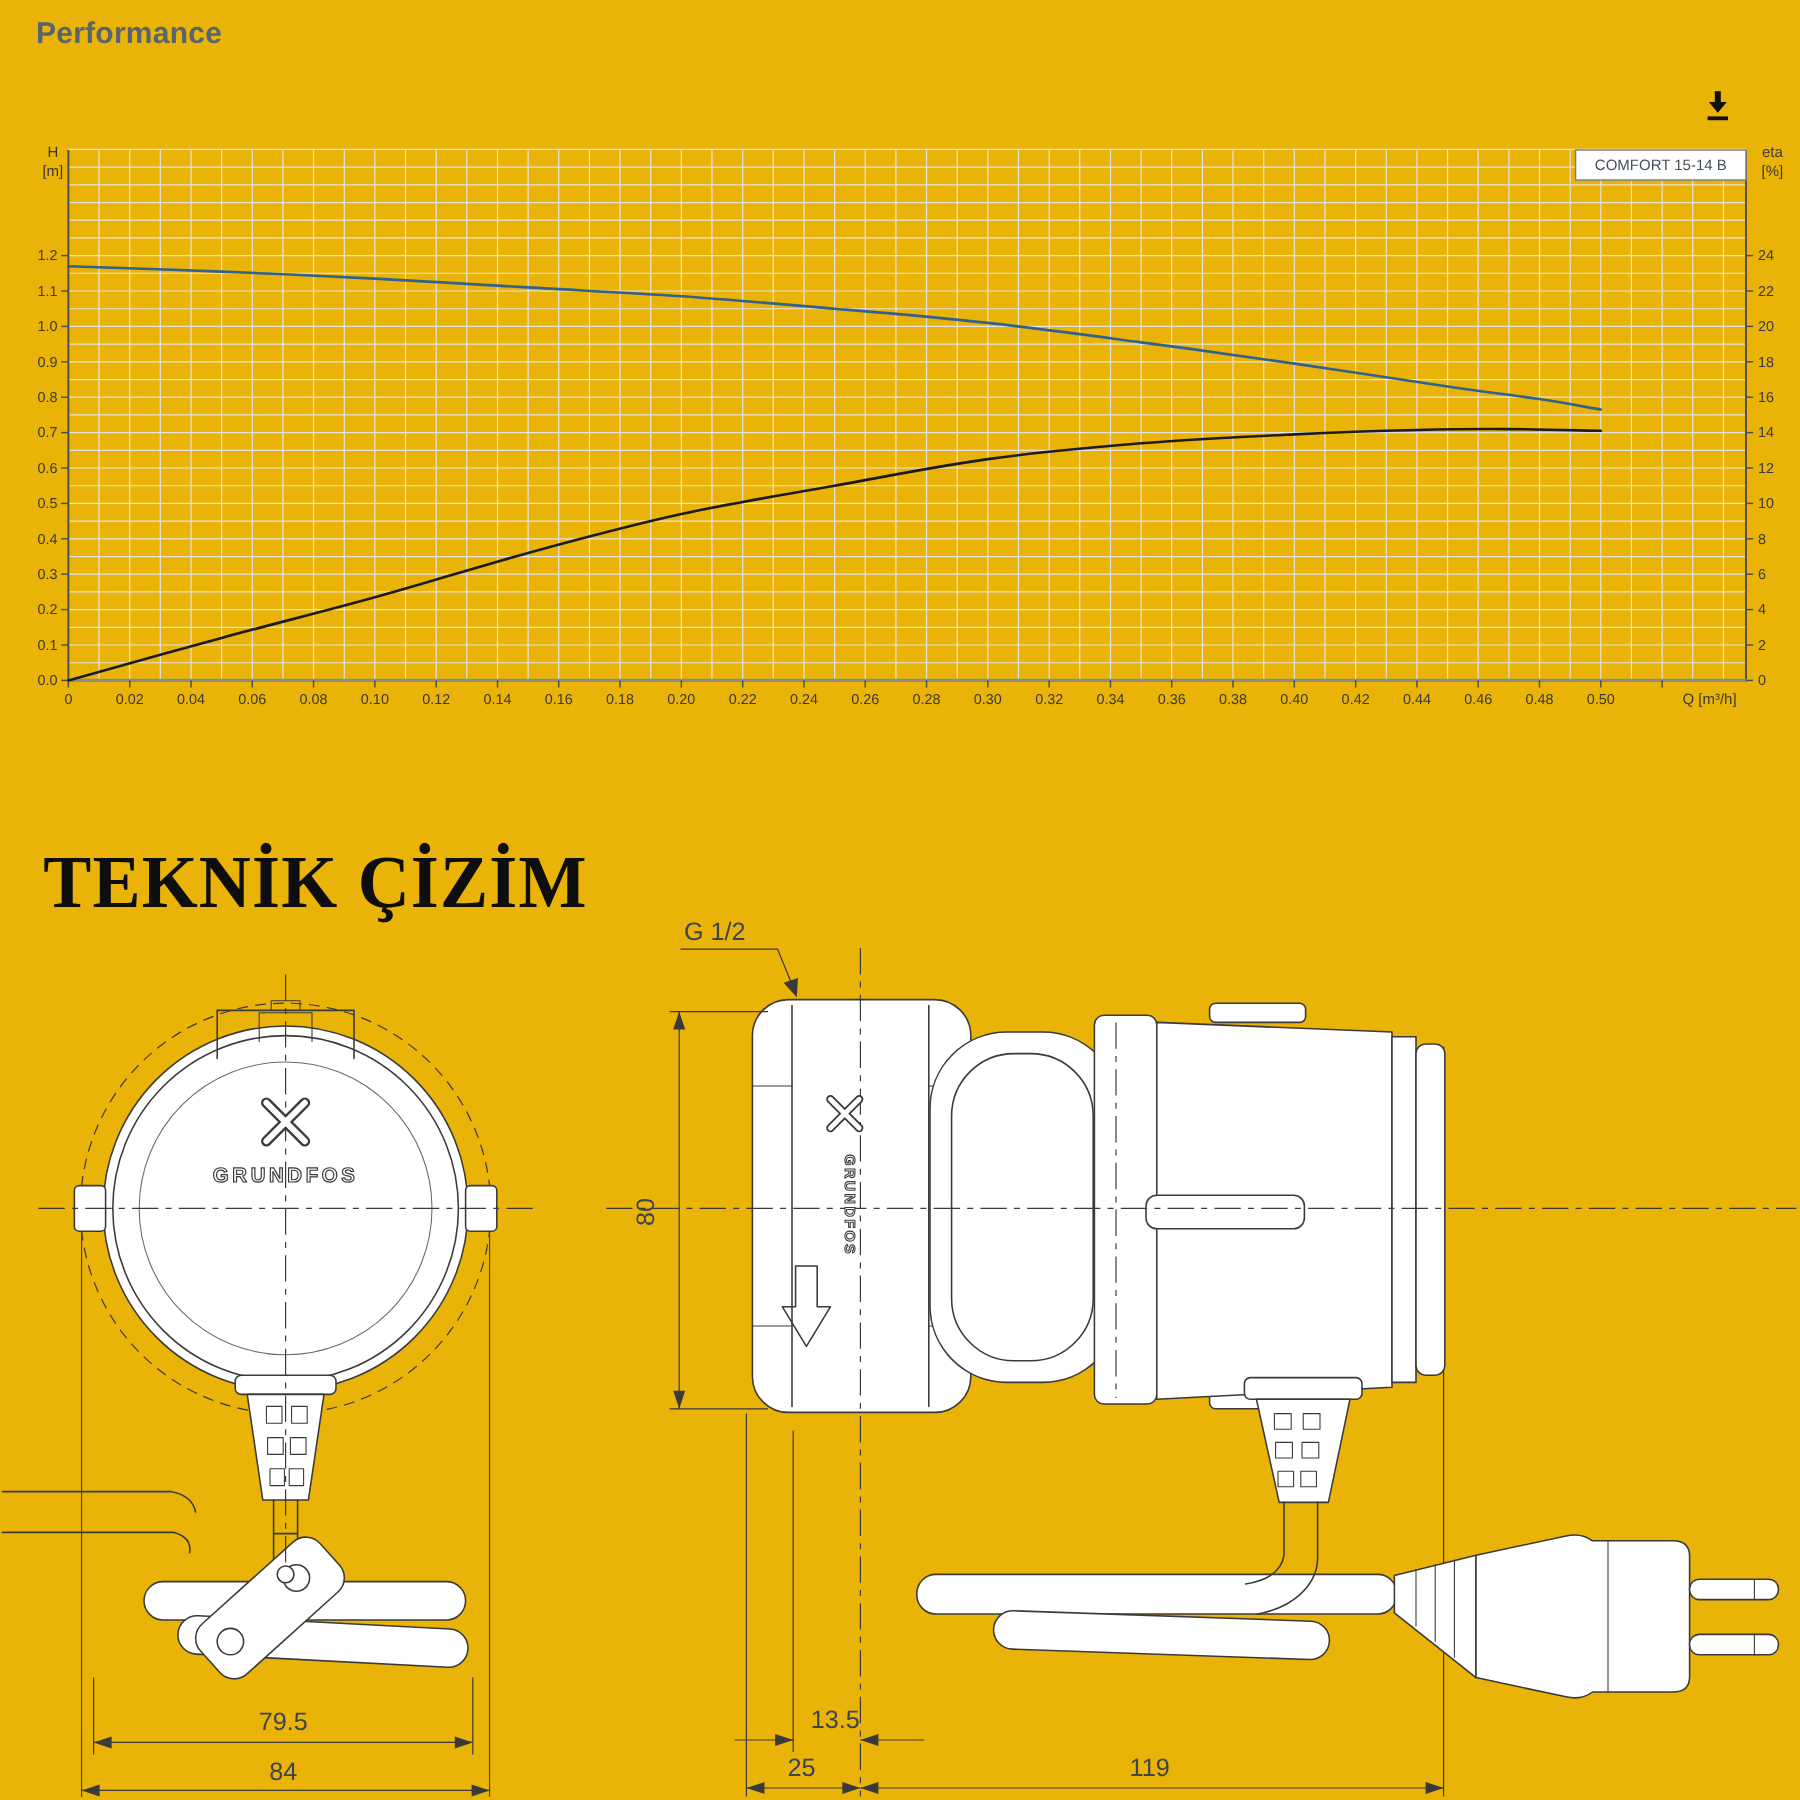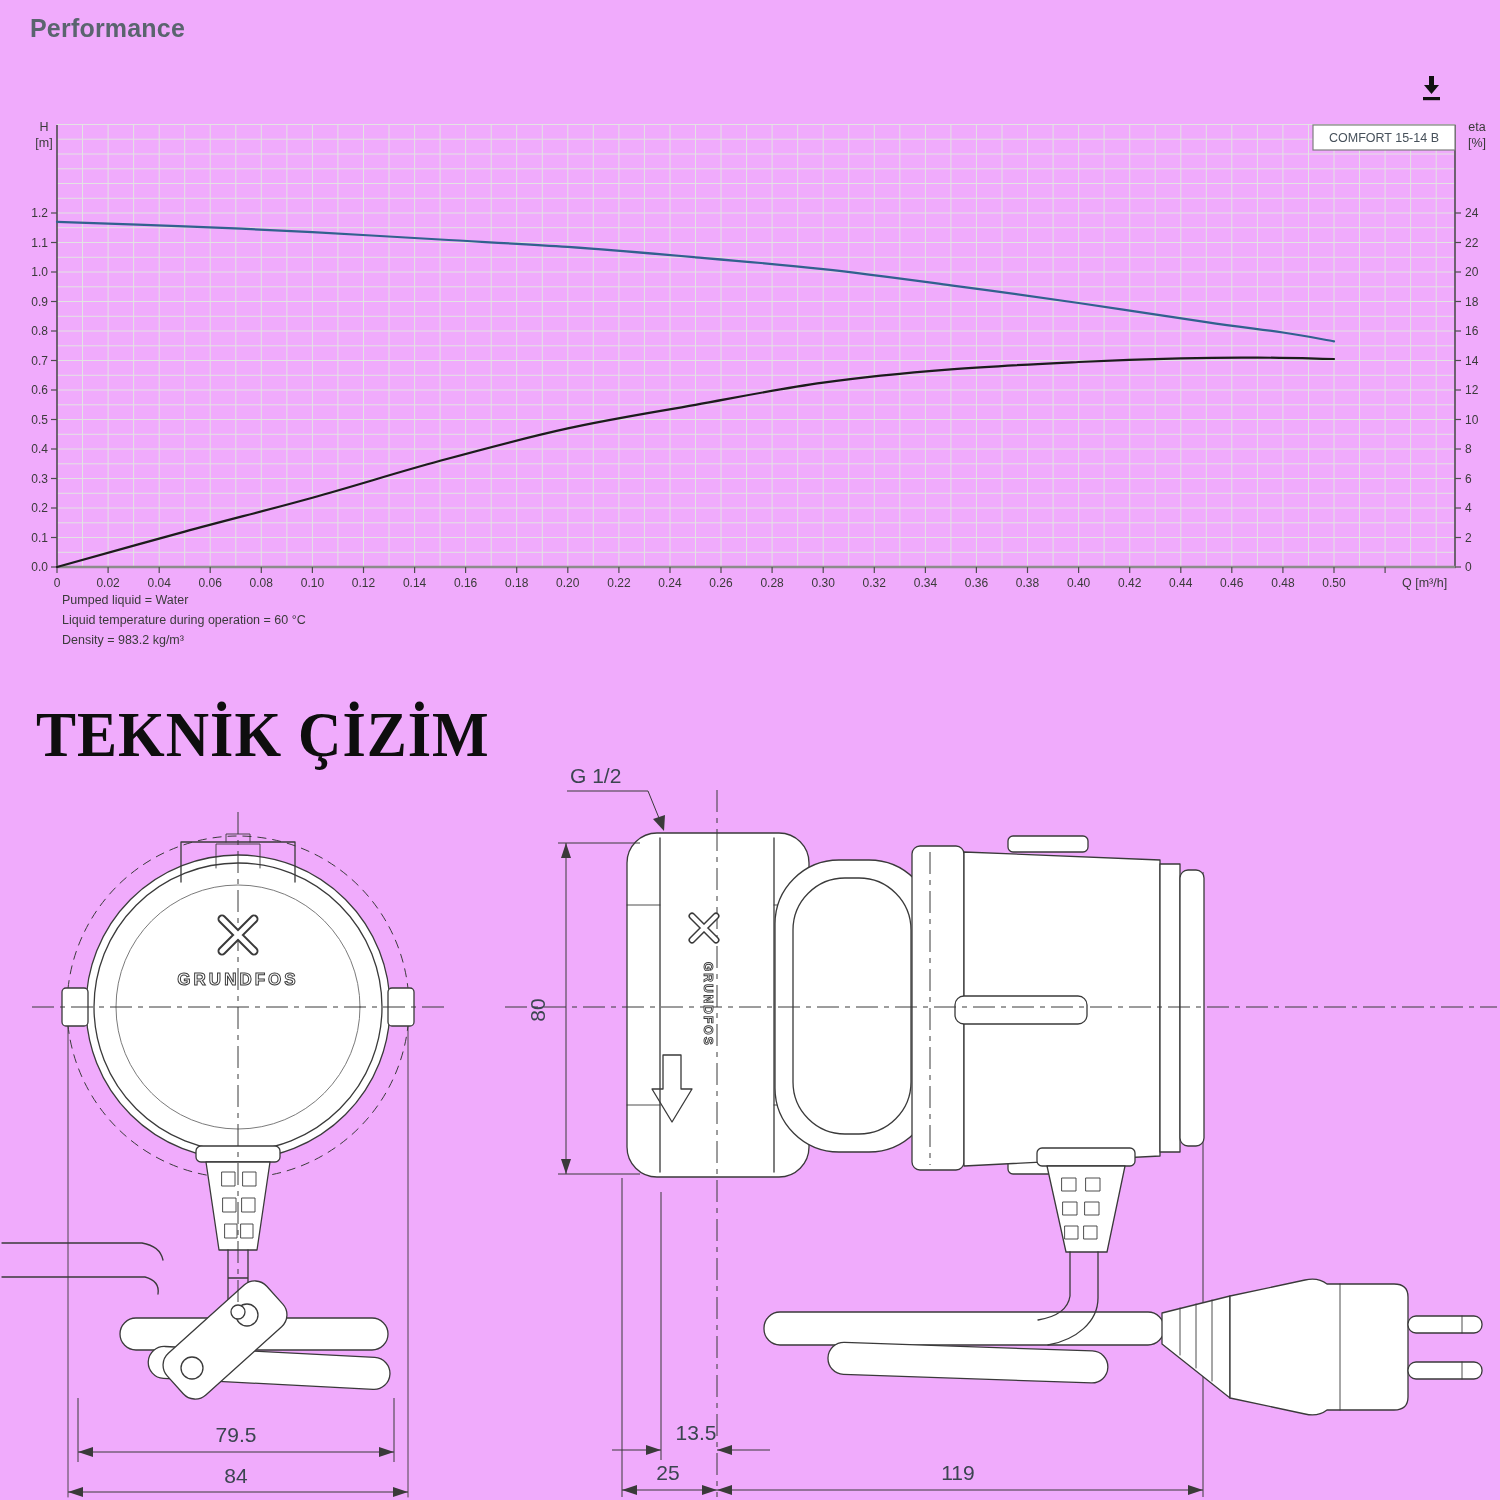--- a/index.html
+++ b/index.html
@@ -1,16 +1,16 @@
 <!DOCTYPE html>
 <html><head>
 <meta charset="utf-8">
 <style>
   html,body{margin:0;padding:0;background:#fff;}
-  .page{position:relative;width:1500px;height:1500px;background:#f0abfc;overflow:hidden;
+  .page{position:relative;width:1500px;height:1500px;background:#eab308;overflow:hidden;
         font-family:"Liberation Sans",sans-serif;}
   .page-title{position:absolute;left:30px;top:14px;font-size:25px;font-weight:700;
         color:#5a646e;letter-spacing:.2px;margin:0;}
   .download-btn{position:absolute;left:1414px;top:72px;width:34px;height:36px;border:none;
         background:transparent;cursor:pointer;padding:0;}
   .chart-wrap{position:absolute;left:0;top:0;width:1500px;height:660px;}
   .chart-wrap svg{display:block;}
   .conditions{position:absolute;left:62px;top:590px;font-size:12.5px;color:#3b3b3b;
         line-height:20px;}
   .drawing-title{position:absolute;left:36px;top:700px;margin:0;font-family:"Liberation Serif",serif;
@@ -246,25 +246,20 @@
         <text x="1465" y="217.0" font-size="12" fill="#3a3a3a" text-anchor="start" font-family="Liberation Sans,sans-serif">24</text>
         <text x="1477" y="131" font-size="12.5" fill="#3a3a3a" text-anchor="middle" font-family="Liberation Sans,sans-serif">eta</text>
         <text x="1477" y="147" font-size="12.5" fill="#3a3a3a" text-anchor="middle" font-family="Liberation Sans,sans-serif">[%]</text>
         <rect x="1313" y="125" width="142" height="25" fill="#fff" stroke="#7f7f7f" stroke-width="1.2"></rect>
         <text x="1384" y="142" font-size="12.5" fill="#46505a" text-anchor="middle" font-family="Liberation Sans,sans-serif">COMFORT 15-14 B</text>
         <path d="M57.0,221.9C78.3,222.6,142.1,224.6,184.7,226.3C227.3,228.0,269.8,230.0,312.4,232.2C355.0,234.4,397.5,237.1,440.1,239.5C482.7,242.0,525.2,244.0,567.8,246.9C610.4,249.9,652.9,253.6,695.5,257.3C738.1,260.9,780.6,264.4,823.2,269.1C865.8,273.7,908.3,279.6,950.9,285.3C993.5,290.9,1036.0,296.8,1078.6,303.0C1121.2,309.1,1172.2,317.2,1206.3,322.1C1240.4,327.1,1261.6,329.3,1282.9,332.5C1304.2,335.7,1325.5,339.9,1334.0,341.3" fill="none" stroke="#31618E" stroke-width="2.2" stroke-linecap="round"></path>
         <path d="M57.0,567.0C78.3,561.1,142.1,543.2,184.7,531.6C227.3,520.0,269.8,509.5,312.4,497.7C355.0,485.9,397.5,472.4,440.1,460.8C482.7,449.2,525.2,437.7,567.8,428.4C610.4,419.0,652.9,412.4,695.5,404.8C738.1,397.1,780.6,388.5,823.2,382.6C865.8,376.7,908.3,372.8,950.9,369.4C993.5,365.9,1040.3,363.8,1078.6,362.0C1116.9,360.1,1151.0,359.0,1180.8,358.3C1210.6,357.6,1231.8,357.4,1257.4,357.6C1282.9,357.7,1321.2,358.8,1334.0,359.0" fill="none" stroke="#1c1c1c" stroke-width="2.2" stroke-linecap="round"></path>
       </svg>
   </div>
 
-  <div class="conditions">
-    <div>Pumped liquid = Water</div>
-    <div>Liquid temperature during operation = 60 °C</div>
-    <div>Density = 983.2 kg/m³</div>
-  </div>
 
   <h2 class="drawing-title">TEKNİK ÇİZİM</h2>
 
   <div class="drawing-wrap">
   <svg class="draw" width="1500" height="1500" viewBox="0 0 1500 1500">
 
     <g>
 
       <path class="ln thin" d="M68,1026 V1497"></path>
       <path class="ln thin" d="M408,1026 V1497"></path>

